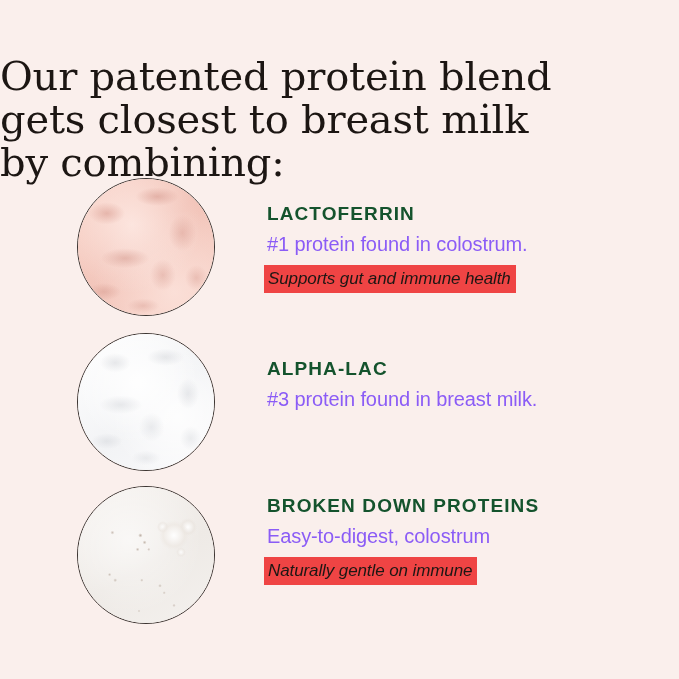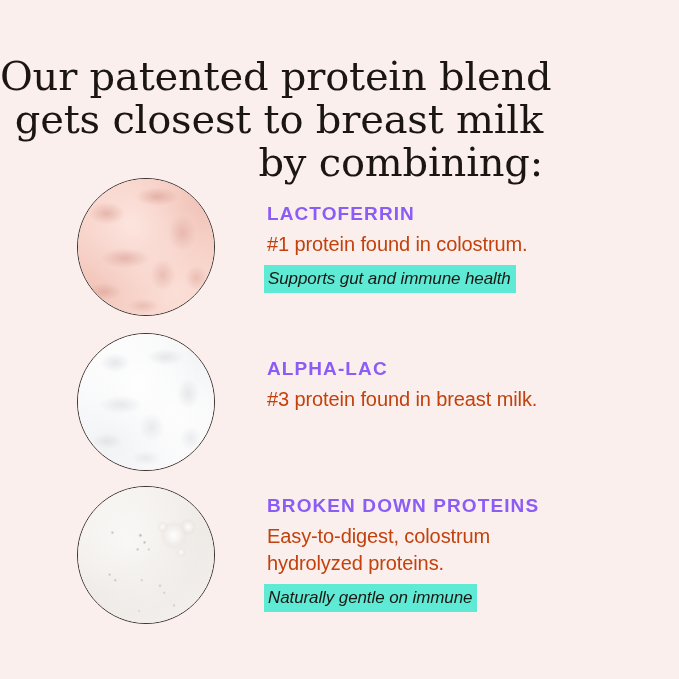--- a/index.html
+++ b/index.html
@@ -23,21 +23,21 @@
     background: #faefec;
     box-sizing: border-box;
   }
 
   
   .headline {
     position: absolute;
     left: 0;
     top: 28px;
     width: 543px;
-    text-align: right;
+    text-align: left;
     font-family: "DejaVu Serif", "Liberation Serif", serif;
     font-weight: 400;
     font-size: 40px;
     line-height: 43px;
     letter-spacing: -0.2px;
     color: #1c1613;
   }
   .headline .hl-line {
     display: block;
     white-space: nowrap;
@@ -141,40 +141,40 @@
   .r1 .textblock { top: 24px; }
   .r2 .textblock { top: 24px; }
   .r3 .textblock { top: 8px; }
 
   .item-title {
     font-family: "Liberation Sans", sans-serif;
     font-weight: bold;
     font-size: 19px;
     line-height: 24px;
     letter-spacing: 1.1px;
-    color: #8b5cf6;
+    color: #14532d;
     margin: 0 0 5px 0;
     white-space: nowrap;
   }
   .item-desc {
     font-family: "Liberation Sans", sans-serif;
     font-weight: 400;
     font-size: 20px;
     line-height: 27px;
     letter-spacing: -0.1px;
-    color: #c2410c;
+    color: #8b5cf6;
     margin: 0 0 7px 0;
   }
   .item-desc .dl {
     display: block;
     white-space: nowrap;
   }
   .badge {
     display: inline-block;
-    background: #5eead4;
+    background: #ef4444;
     color: #1d1714;
     font-family: "Liberation Sans", sans-serif;
     font-style: italic;
     font-weight: 400;
     font-size: 17px;
     line-height: 22px;
     letter-spacing: -0.1px;
     padding: 3px 5px 3px 4px;
     margin-left: -3px;
     white-space: nowrap;
@@ -218,19 +218,18 @@
   </div>
 
   <div class="row row-3 r3">
     <div class="swatch">
       <div class="tex tex-cream"></div>
     </div>
     <div class="textblock">
       <div class="item-title">BROKEN DOWN PROTEINS</div>
       <div class="item-desc">
         <span class="dl">Easy-to-digest, colostrum</span>
-        <span class="dl">hydrolyzed proteins.</span>
       </div>
       <div class="badge">Naturally gentle on immune</div>
     </div>
   </div>
 
 </div>
 
 </body></html>

